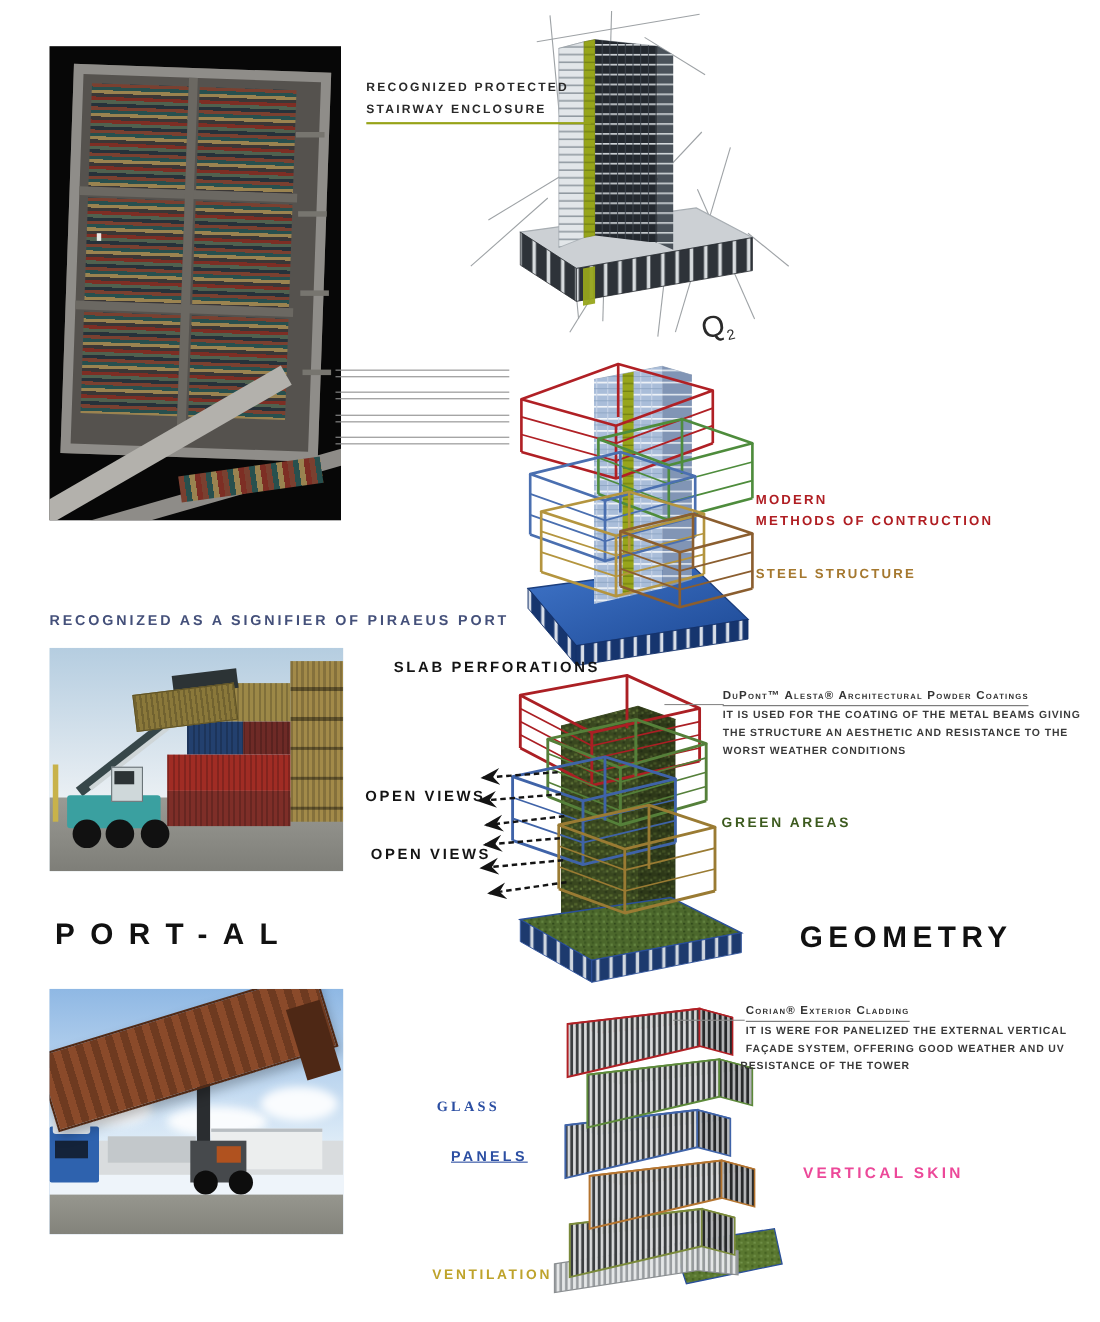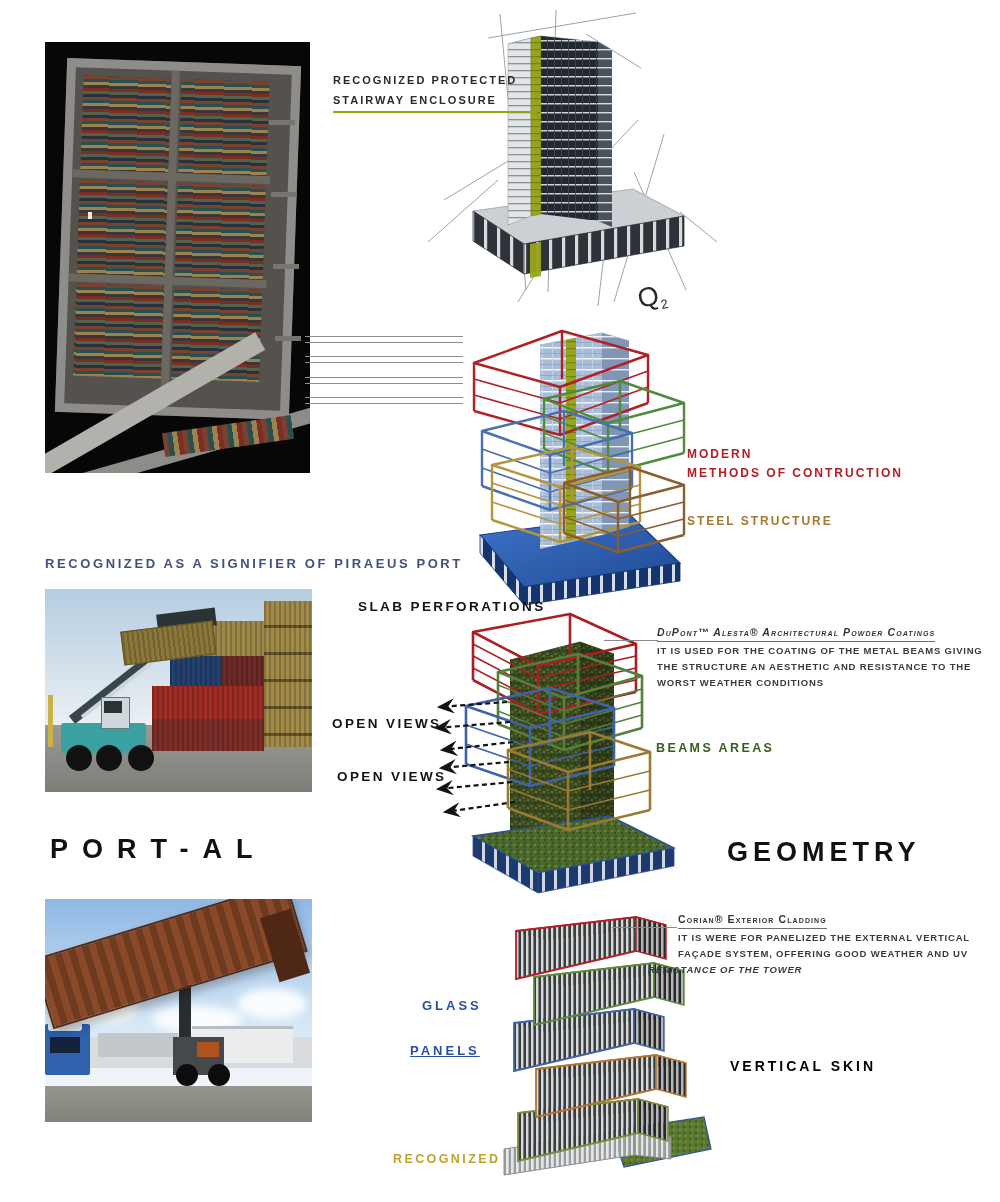--- a/index.html
+++ b/index.html
@@ -8,21 +8,21 @@
   .abs{position:absolute;}
   .lbl{position:absolute;font-weight:bold;white-space:nowrap;}
   
   .lbl-dark  {font-size:11px;letter-spacing:2px;color:#2a2a2a;}
   .lbl-navy  {font-size:13px;letter-spacing:2.6px;color:#44507a;}
   .lbl-red   {font-size:12px;letter-spacing:2px;color:#b01e23;}
   .lbl-steel {font-size:12px;letter-spacing:2px;color:#a5782f;}
   .lbl-black {font-size:13.5px;letter-spacing:2.4px;color:#141414;}
   .lbl-green {font-size:12.5px;letter-spacing:2.4px;color:#3c5a1e;}
   .lbl-blue  {font-size:13px;letter-spacing:3px;color:#2b4ea2;}
-  .lbl-navy2 {font-size:14px;letter-spacing:3px;color:#000000;}
+  .lbl-navy2 {font-size:14px;letter-spacing:3px;color:#ec4899;}
   .lbl-gold  {font-size:12.5px;letter-spacing:2.4px;color:#bea32b;}
   .lbl-title {font-size:27px;letter-spacing:14px;color:#111;}
   .lbl-title2{font-size:27px;letter-spacing:5px;color:#111;}
   .annot-head{position:absolute;font-weight:bold;font-size:10.5px;letter-spacing:1.1px;color:#333;
               font-variant:small-caps;border-bottom:1px solid #6e6e6e;padding-bottom:3px;white-space:nowrap;}
   .annot-line{position:absolute;font-size:9.5px;letter-spacing:.8px;color:#3a3a3a;white-space:nowrap;font-weight:bold;}
   .leader{position:absolute;border-top:1px solid #8a8a8a;height:0;}
   .dbl-line{position:absolute;height:5px;border-top:1.3px solid #8f8f8f;border-bottom:1.3px solid #8f8f8f;}
   
   .photo{position:absolute;overflow:hidden;}
@@ -296,26 +296,26 @@
       <line x1="94" y1="74" x2="26" y2="80" marker-end="url(#ah)"></line>
       <line x1="97" y1="94" x2="23" y2="101" marker-end="url(#ah)"></line>
       <line x1="100" y1="114" x2="30" y2="124" marker-end="url(#ah)"></line>
     </g>
   </svg>
 
   <div class="lbl lbl-black" style="left:332px;top:716px;">OPEN VIEWS</div>
   <div class="lbl lbl-black" style="left:337px;top:769px;">OPEN VIEWS</div>
 
   <div class="leader" style="left:604px;top:640px;width:54px;"></div>
-  <div class="annot-head" style="left:657px;top:626px;font-style:italic;">DuPont™ Alesta® Architectural Powder Coatings</div>
+  <div class="annot-head" style="left:657px;top:626px;">DuPont™ Alesta® Architectural Powder Coatings</div>
   <div class="annot-line" style="left:657px;top:645px;">IT IS USED FOR THE COATING OF THE METAL BEAMS GIVING</div>
   <div class="annot-line" style="left:657px;top:661px;">THE STRUCTURE AN AESTHETIC AND RESISTANCE TO THE</div>
   <div class="annot-line" style="left:657px;top:677px;">WORST WEATHER CONDITIONS</div>
 
-  <div class="lbl lbl-green" style="left:656px;top:741px;">BEAMS AREAS</div>
+  <div class="lbl lbl-green" style="left:656px;top:741px;">GREEN AREAS</div>
 
   <div class="lbl lbl-title2" style="left:727px;top:837px;">GEOMETRY</div>
   <div class="lbl lbl-title" style="left:50px;top:834px;">PORT-AL</div>
 
   <div id="photo3" class="photo">
     <div class="abs" style="inset:0;background:linear-gradient(#8fb8e4,#d8e8f6 58%,#eef4fa 75%);"></div>
     <div class="cloud" style="left:5%;top:42%;width:30%;height:14%;"></div>
     <div class="cloud" style="left:40%;top:48%;width:34%;height:12%;"></div>
     <div class="cloud" style="left:72%;top:40%;width:26%;height:14%;"></div>
     <div class="abs" style="left:0;top:62%;width:100%;height:14%;background:#d9dcde;"></div>
@@ -383,20 +383,20 @@
       <path d="M50,40 L170,26 L200,34 L80,48 Z" fill="#7c8a5e" stroke="#b02025" stroke-width="1.6"></path>
       <path d="M50,40 L170,26 L170,60 L50,88 Z" fill="url(#pD-slat)" stroke="#b02025" stroke-width="1.8"></path>
       <path d="M170,26 L200,34 L200,68 L170,60 Z" fill="url(#pD-slatD)" stroke="#b02025" stroke-width="1.4"></path>
     </g>
   </svg>
 
   <div class="leader" style="left:612px;top:927px;width:65px;"></div>
   <div class="annot-head" style="left:678px;top:913px;">Corian® Exterior Cladding</div>
   <div class="annot-line" style="left:678px;top:932px;">IT IS WERE FOR PANELIZED THE EXTERNAL VERTICAL</div>
   <div class="annot-line" style="left:678px;top:948px;">FAÇADE SYSTEM, OFFERING GOOD WEATHER AND UV</div>
-  <div class="annot-line" style="left:648px;top:964px;font-style:italic;">RESISTANCE OF THE TOWER</div>
-
-  <div class="lbl lbl-blue" style="left:422px;top:998px;">GLASS</div>
+  <div class="annot-line" style="left:673px;top:964px;">RESISTANCE OF THE TOWER</div>
+
+  <div class="lbl lbl-blue" style="left:397px;top:998px;font-family:Liberation Serif, serif;">GLASS</div>
   <div class="lbl lbl-blue" style="left:410px;top:1043px;text-decoration:underline;">PANELS</div>
   <div class="lbl lbl-navy2" style="left:730px;top:1058px;">VERTICAL SKIN</div>
-  <div class="lbl lbl-gold" style="left:393px;top:1152px;">RECOGNIZED</div>
+  <div class="lbl lbl-gold" style="left:393px;top:1152px;">VENTILATION</div>
 
 </div>
 
 </body></html>

